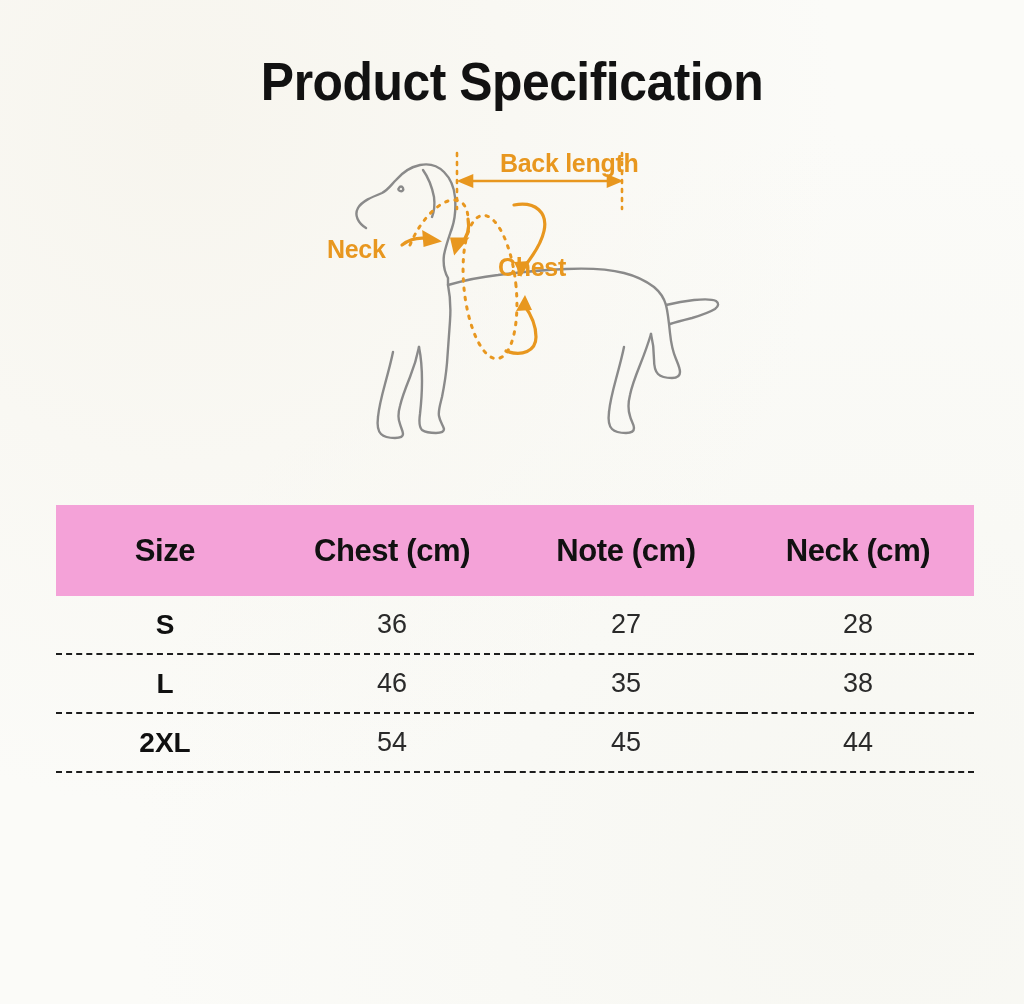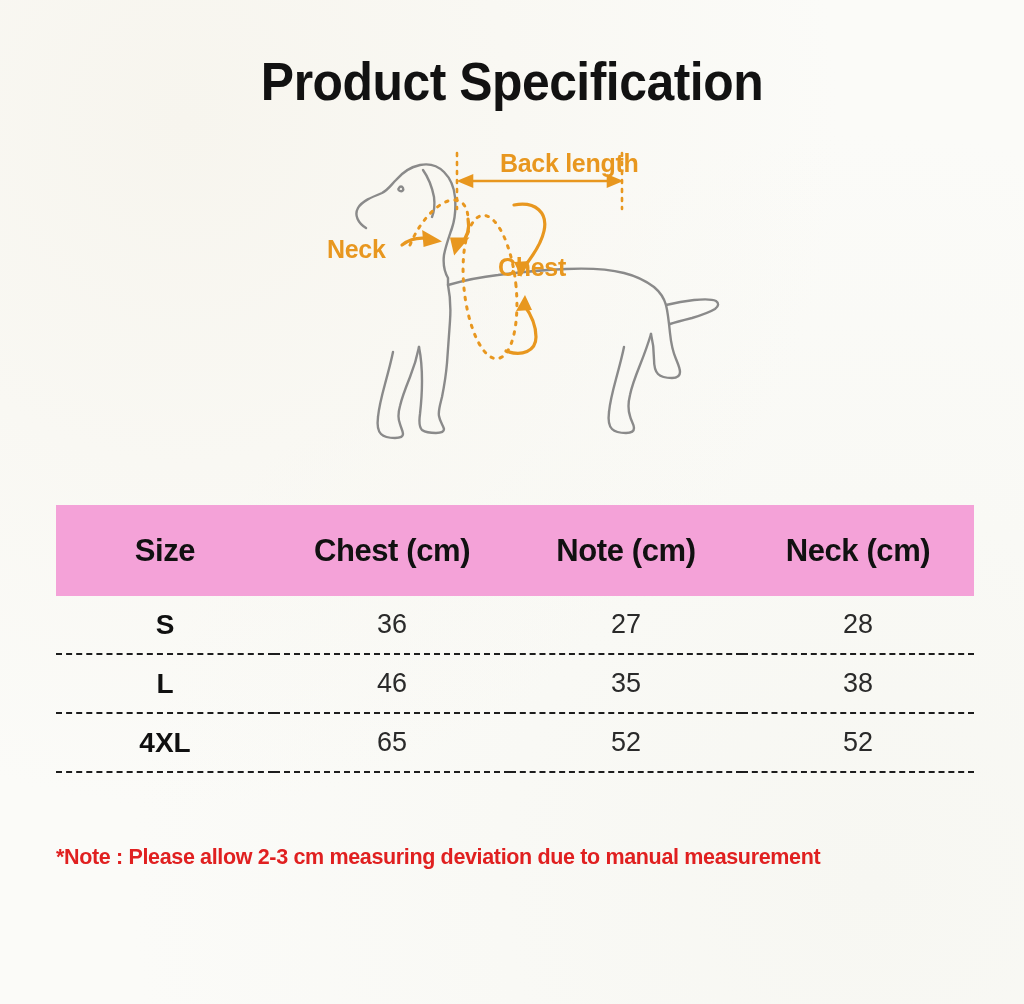--- a/index.html
+++ b/index.html
@@ -283,24 +283,23 @@
           <td>27</td>
           <td>28</td>
         </tr>
         <tr>
           <td class="size-cell">L</td>
           <td>46</td>
           <td>35</td>
           <td>38</td>
         </tr>
         <tr>
-          <td class="size-cell">4XL</td>
-          <td>65</td>
-          <td>52</td>
-          <td>52</td>
+          <td class="size-cell">2XL</td>
+          <td>54</td>
+          <td>45</td>
+          <td>44</td>
         </tr>
       </tbody>
     </table>
   </div>
 
-  <div class="note">*Note : Please allow 2-3 cm measuring deviation due to manual measurement</div>
 
 </div>
 
 </body></html>

